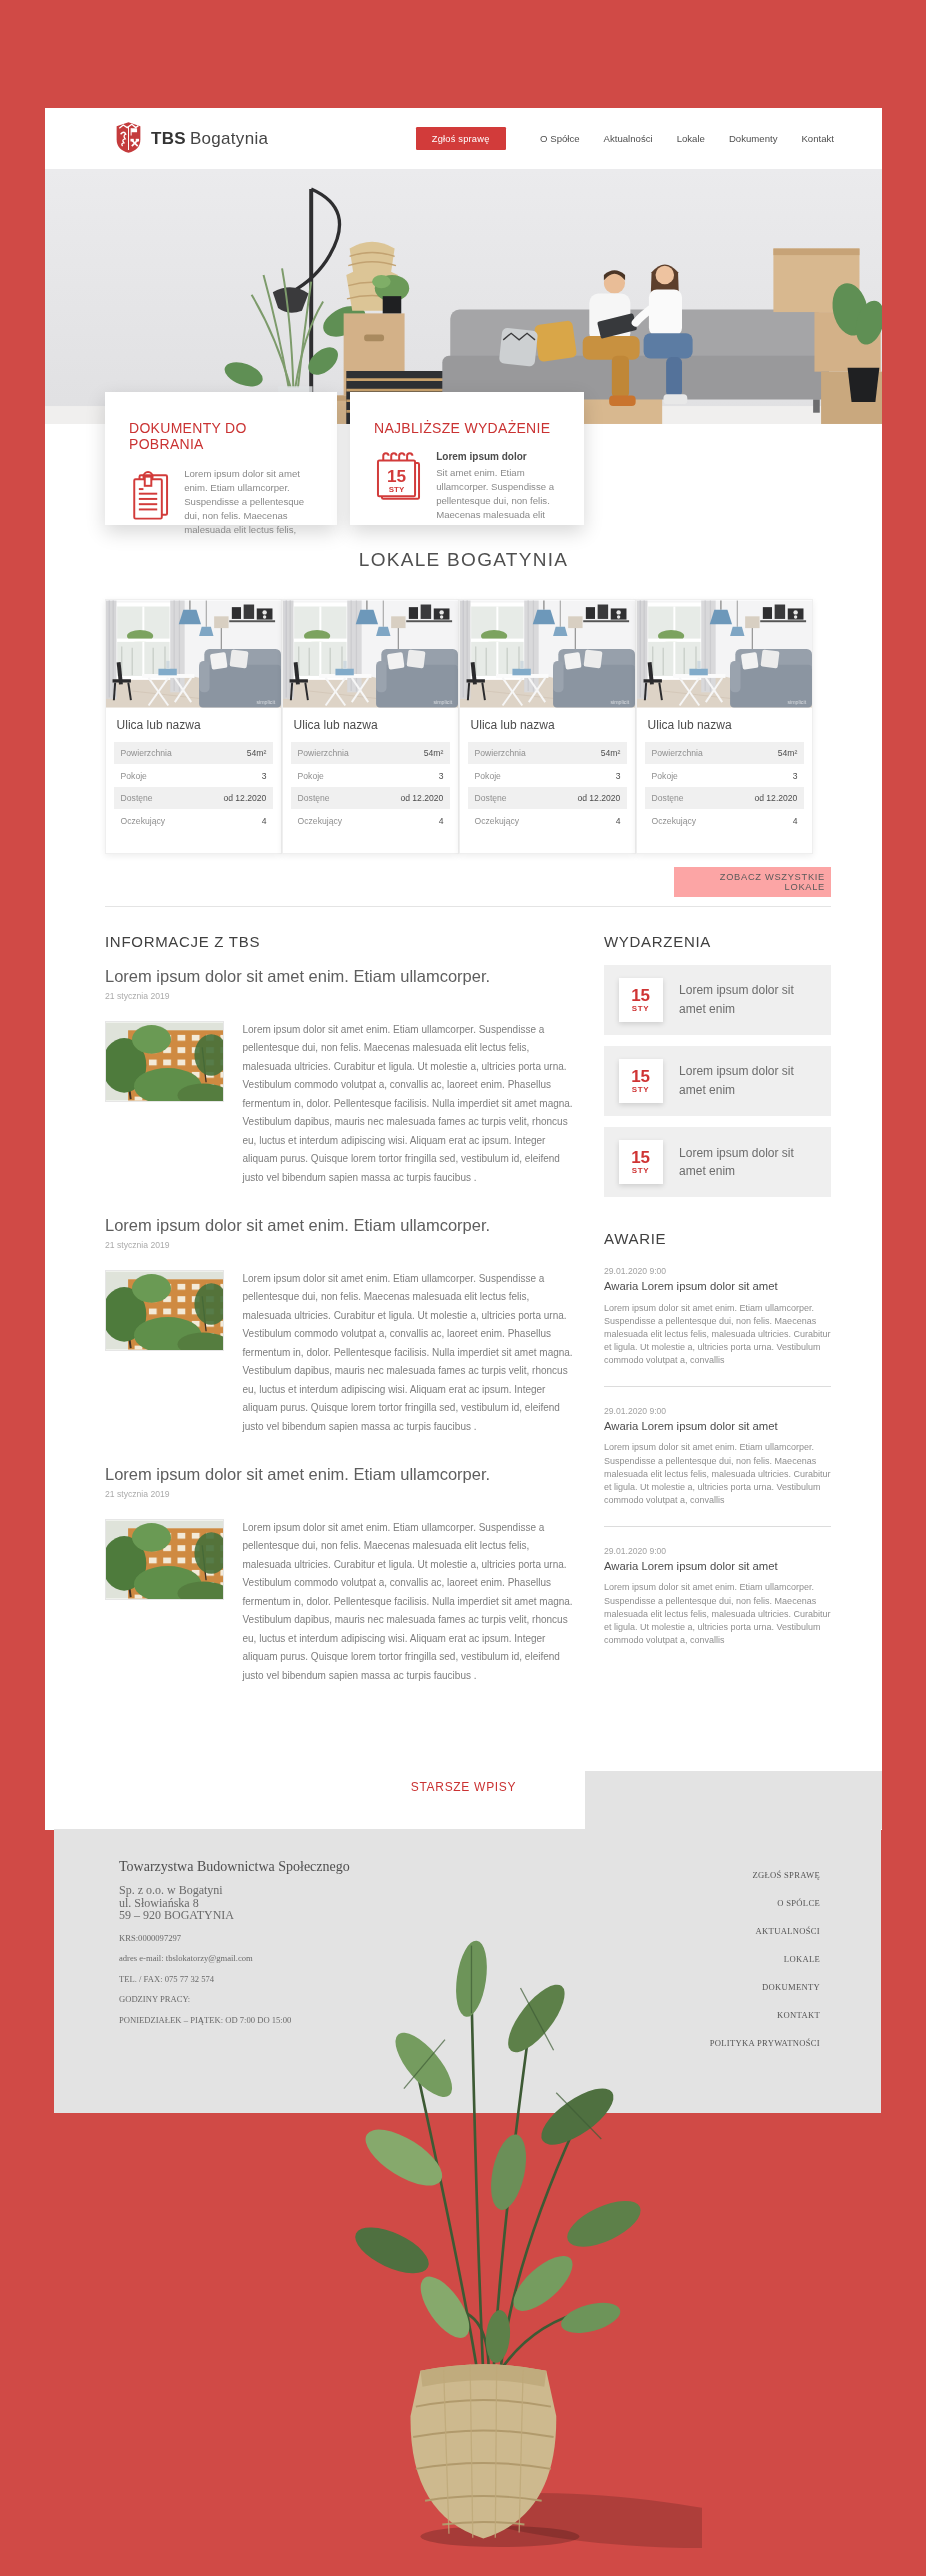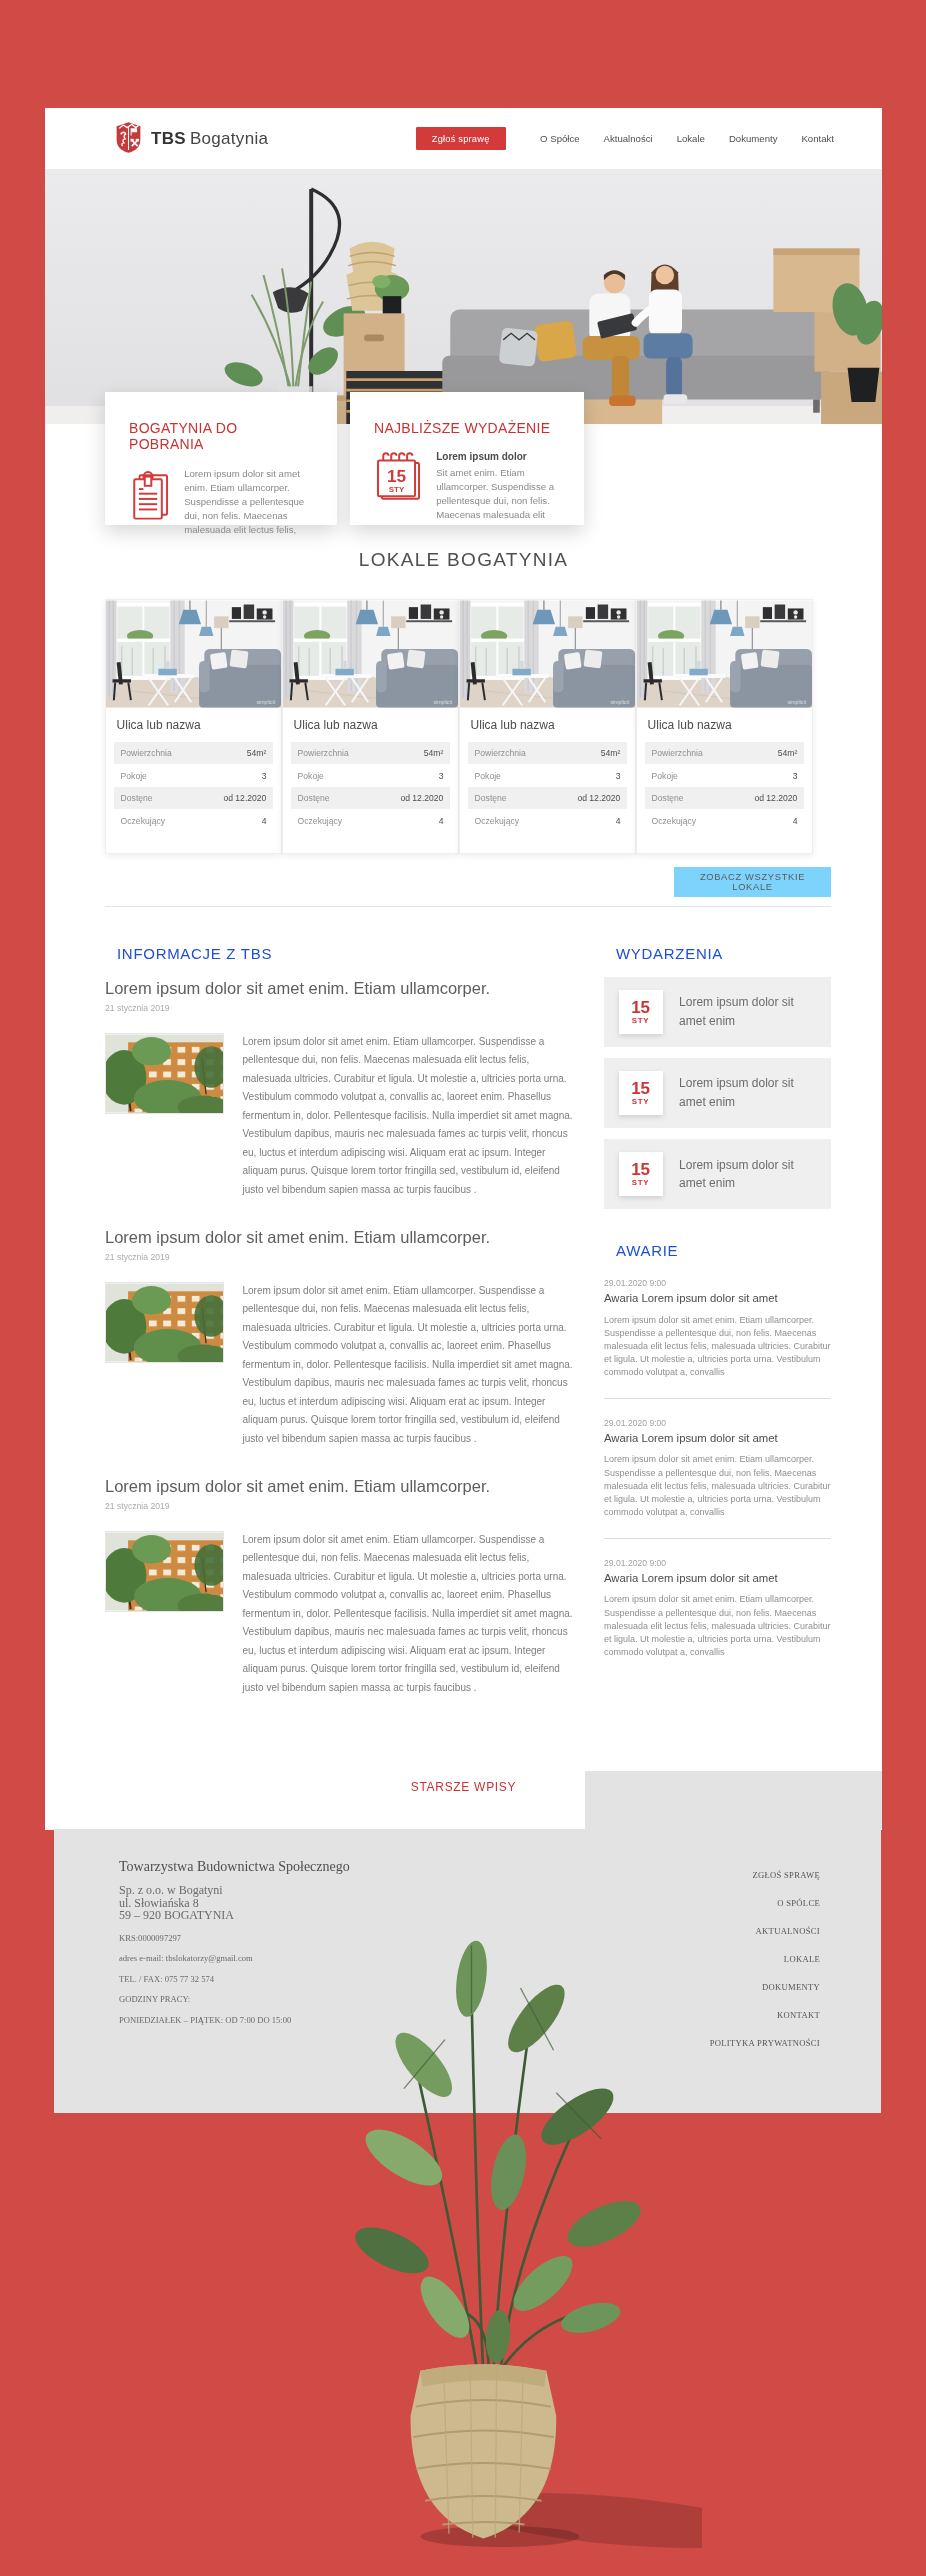--- a/index.html
+++ b/index.html
@@ -43,26 +43,26 @@
         font-size:19px;font-weight:400;color:#4f4f4f;letter-spacing:1.3px;}
   .props{position:absolute;left:60px;top:491px;display:grid;grid-template-columns:repeat(4,177px);gap:0;}
   .prop-card{width:177px;height:255px;background:#fff;border:0.7px solid #efefef;box-shadow:0 2px 6.6px rgba(0,0,0,.07);}
   .prop-img{display:block;width:175px;height:108px;}
   .prop-name{font-size:12px;color:#4c4c4c;padding:10px 10.6px 7.3px;}
   .prop-rows{padding:2.6px 8px 0;}
   .prop-row{display:flex;justify-content:space-between;align-items:center;height:22.5px;padding:0 6.6px;}
   .prop-row:nth-child(odd){background:#f0f0f0;}
   .prop-label{font-size:8.6px;color:#8f8f8f;}
   .prop-value{font-size:8.6px;color:#4d4d4d;}
-  .see-all{position:absolute;left:629px;top:759px;width:157px;height:30px;background:#7dd3fc;border:none;
-           font-size:9.3px;color:#5a5a5a;letter-spacing:0.7px;cursor:pointer;font-family:inherit;}
+  .see-all{position:absolute;left:629px;top:759px;width:157px;height:30px;background:#fca5a5;border:none;
+           font-size:9.3px;color:#5a5a5a;letter-spacing:0.7px;cursor:pointer;font-family:inherit;text-align:right;}
   .divider{position:absolute;left:60px;top:798px;width:726px;height:0.7px;background:#e4e4e4;}
 
   
-  .col-title{font-size:15px;font-weight:400;color:#1d4ed8;letter-spacing:0.7px;margin:12px;}
+  .col-title{font-size:15px;font-weight:400;color:#404040;letter-spacing:0.7px;margin:0;}
   .news{position:absolute;left:60px;top:825px;width:478px;}
   .article{margin-top:29px;}
   .article:first-of-type{margin-top:17px;}
   .article-title{font-size:16.5px;font-weight:400;color:#5e5e5e;margin:0;}
   .article-date{font-size:8.6px;color:#ababab;margin-top:4.6px;}
   .article-row{display:flex;gap:18.5px;margin-top:20px;}
   .article-img{flex:0 0 119px;width:119px;height:81px;border:0.7px solid #e6e6e6;}
   .article-body{font-size:10px;line-height:18.5px;color:#7e7e7e;margin:0;width:336px;}
 
   .side{position:absolute;left:559px;top:825px;width:227px;}
@@ -241,21 +241,21 @@
 
         <g fill="#5f8f54">
           <ellipse cx="1216" cy="212" rx="26" ry="40" transform="rotate(-12 1216 212)"></ellipse>
           <ellipse cx="1246" cy="232" rx="20" ry="34" transform="rotate(16 1246 232)"></ellipse>
         </g>
         <path d="M1212 300 h48 l-6 52 h-36 Z" fill="#1f2022"></path>
       </svg>
     </div>
 
     <section class="promo promo1">
-      <h3 class="promo-title">BOGATYNIA DO POBRANIA</h3>
+      <h3 class="promo-title">DOKUMENTY DO POBRANIA</h3>
       <div class="promo-body">
         <span>
           <svg width="42" height="56" viewBox="0 0 64 84">
             <rect x="16" y="12" width="42" height="60" fill="none" stroke="#d23b3a" stroke-width="3" rx="2"></rect>
             <rect x="8" y="18" width="42" height="60" fill="#fff" stroke="#d23b3a" stroke-width="3" rx="2"></rect>
             <circle cx="29" cy="14" r="7" fill="none" stroke="#d23b3a" stroke-width="3"></circle>
             <rect x="24" y="14" width="10" height="14" fill="#fff" stroke="#d23b3a" stroke-width="3"></rect>
             <line x1="15" y1="40" x2="43" y2="40" stroke="#d23b3a" stroke-width="3"></line>
             <line x1="15" y1="48" x2="43" y2="48" stroke="#d23b3a" stroke-width="3"></line>
             <line x1="15" y1="56" x2="43" y2="56" stroke="#d23b3a" stroke-width="3"></line>

